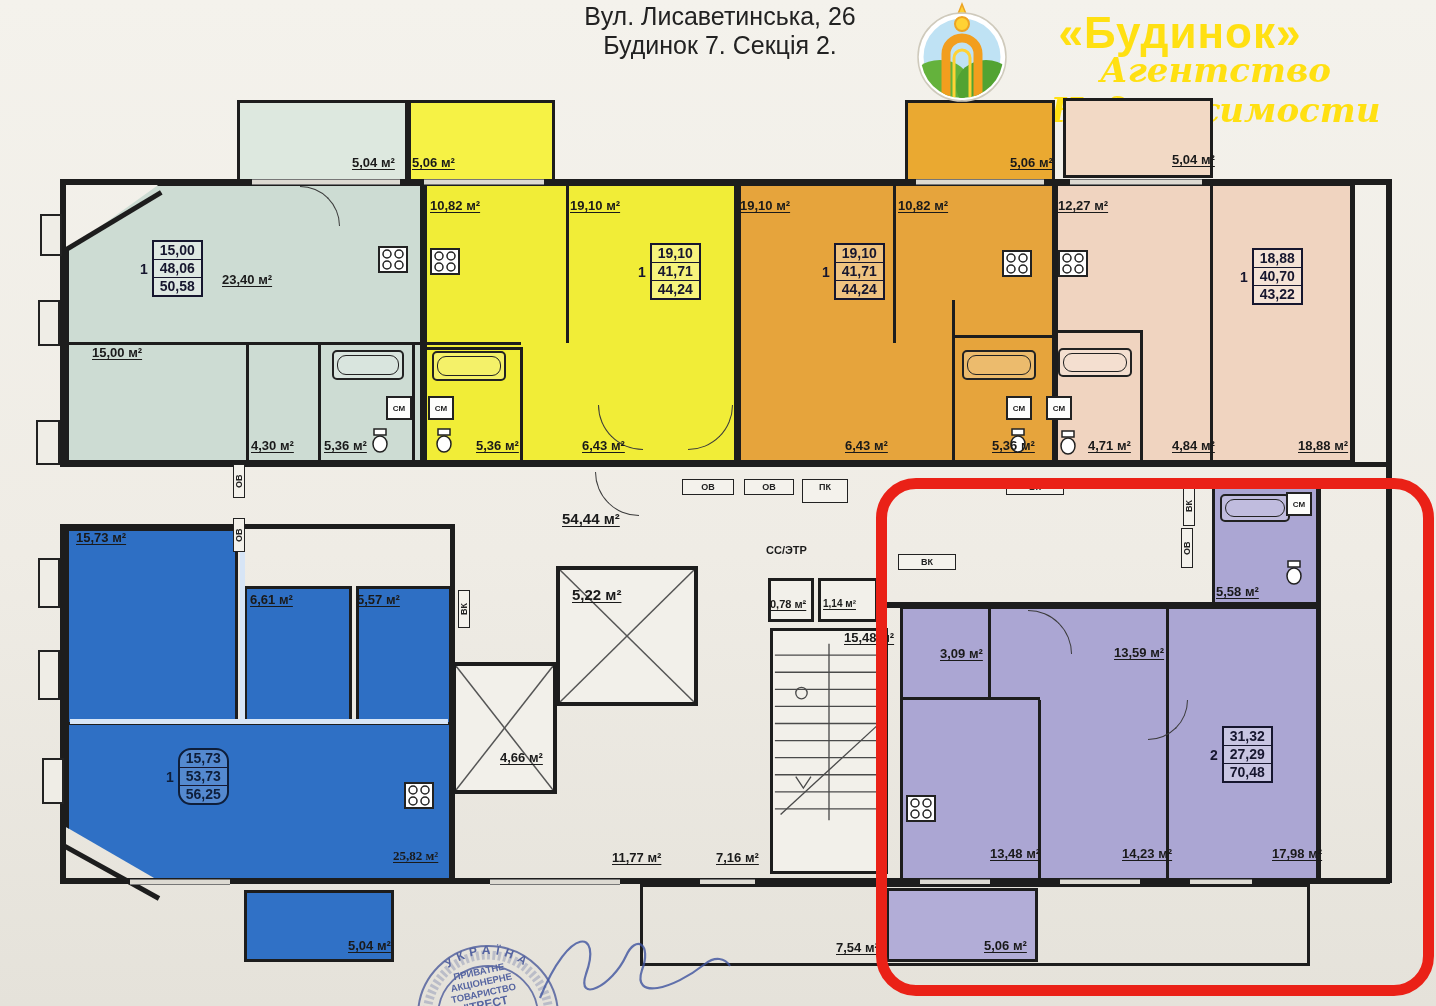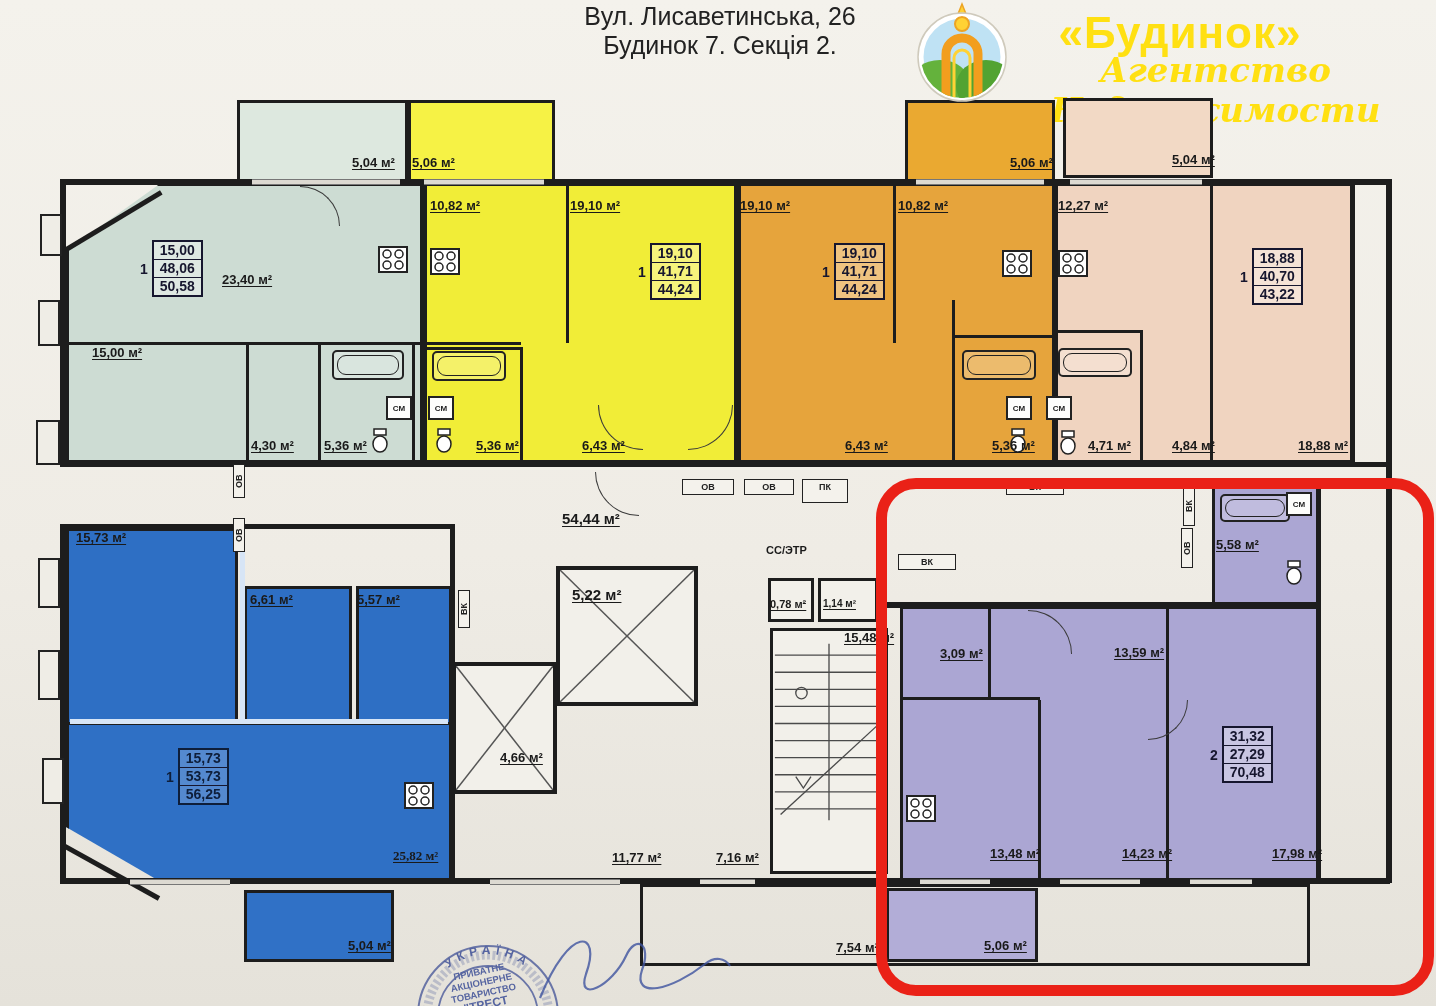--- a/index.html
+++ b/index.html
@@ -302,21 +302,21 @@
   <div class="lbl" style="left:348px;top:938px;">5,04 м²</div>
   <div class="lbl big" style="left:572px;top:586px;">5,22 м²</div>
   <div class="lbl" style="left:500px;top:750px;">4,66 м²</div>
   <div class="lbl" style="left:612px;top:850px;">11,77 м²</div>
   <div class="lbl" style="left:716px;top:850px;">7,16 м²</div>
   <div class="lbl" style="left:844px;top:630px;">15,48 м²</div>
   <div class="lbl" style="left:770px;top:598px;font-size:11px;">0,78 м²</div>
   <div class="lbl" style="left:823px;top:598px;font-size:10px;">1,14 м²</div>
   <div class="lbl nou" style="left:766px;top:544px;">СС/ЭТР</div>
   <div class="lbl" style="left:836px;top:940px;">7,54 м²</div>
-  <div class="lbl" style="left:1216px;top:537px;">5,58 м²</div>
+  <div class="lbl" style="left:1216px;top:584px;">5,58 м²</div>
   <div class="lbl" style="left:940px;top:646px;">3,09 м²</div>
   <div class="lbl" style="left:1114px;top:645px;">13,59 м²</div>
   <div class="lbl" style="left:990px;top:846px;">13,48 м²</div>
   <div class="lbl" style="left:1122px;top:846px;">14,23 м²</div>
   <div class="lbl" style="left:1272px;top:846px;">17,98 м²</div>
   <div class="lbl" style="left:984px;top:938px;">5,06 м²</div>
 
   <div class="spec" style="left:140px;top:240px;">
     <span>1</span>
     <span class="box">
@@ -344,21 +344,21 @@
   <div class="spec" style="left:1240px;top:248px;">
     <span>1</span>
     <span class="box">
         <span>18,88</span>
         <span>40,70</span>
         <span>43,22</span>
       </span>
   </div>
   <div class="spec" style="left:166px;top:748px;color:#0e1e3a;">
     <span>1</span>
-    <span class="box" style="background:rgba(255,255,255,.18);border-color:#0e1e3a;">
+    <span class="box" style="background:rgba(255,255,255,.18);border-color:#0e1e3a;border-radius:13px;">
         <span>15,73</span>
         <span>53,73</span>
         <span>56,25</span>
       </span>
   </div>
   <div class="spec" style="left:1210px;top:726px;">
     <span>2</span>
     <span class="box">
         <span>31,32</span>
         <span>27,29</span>

